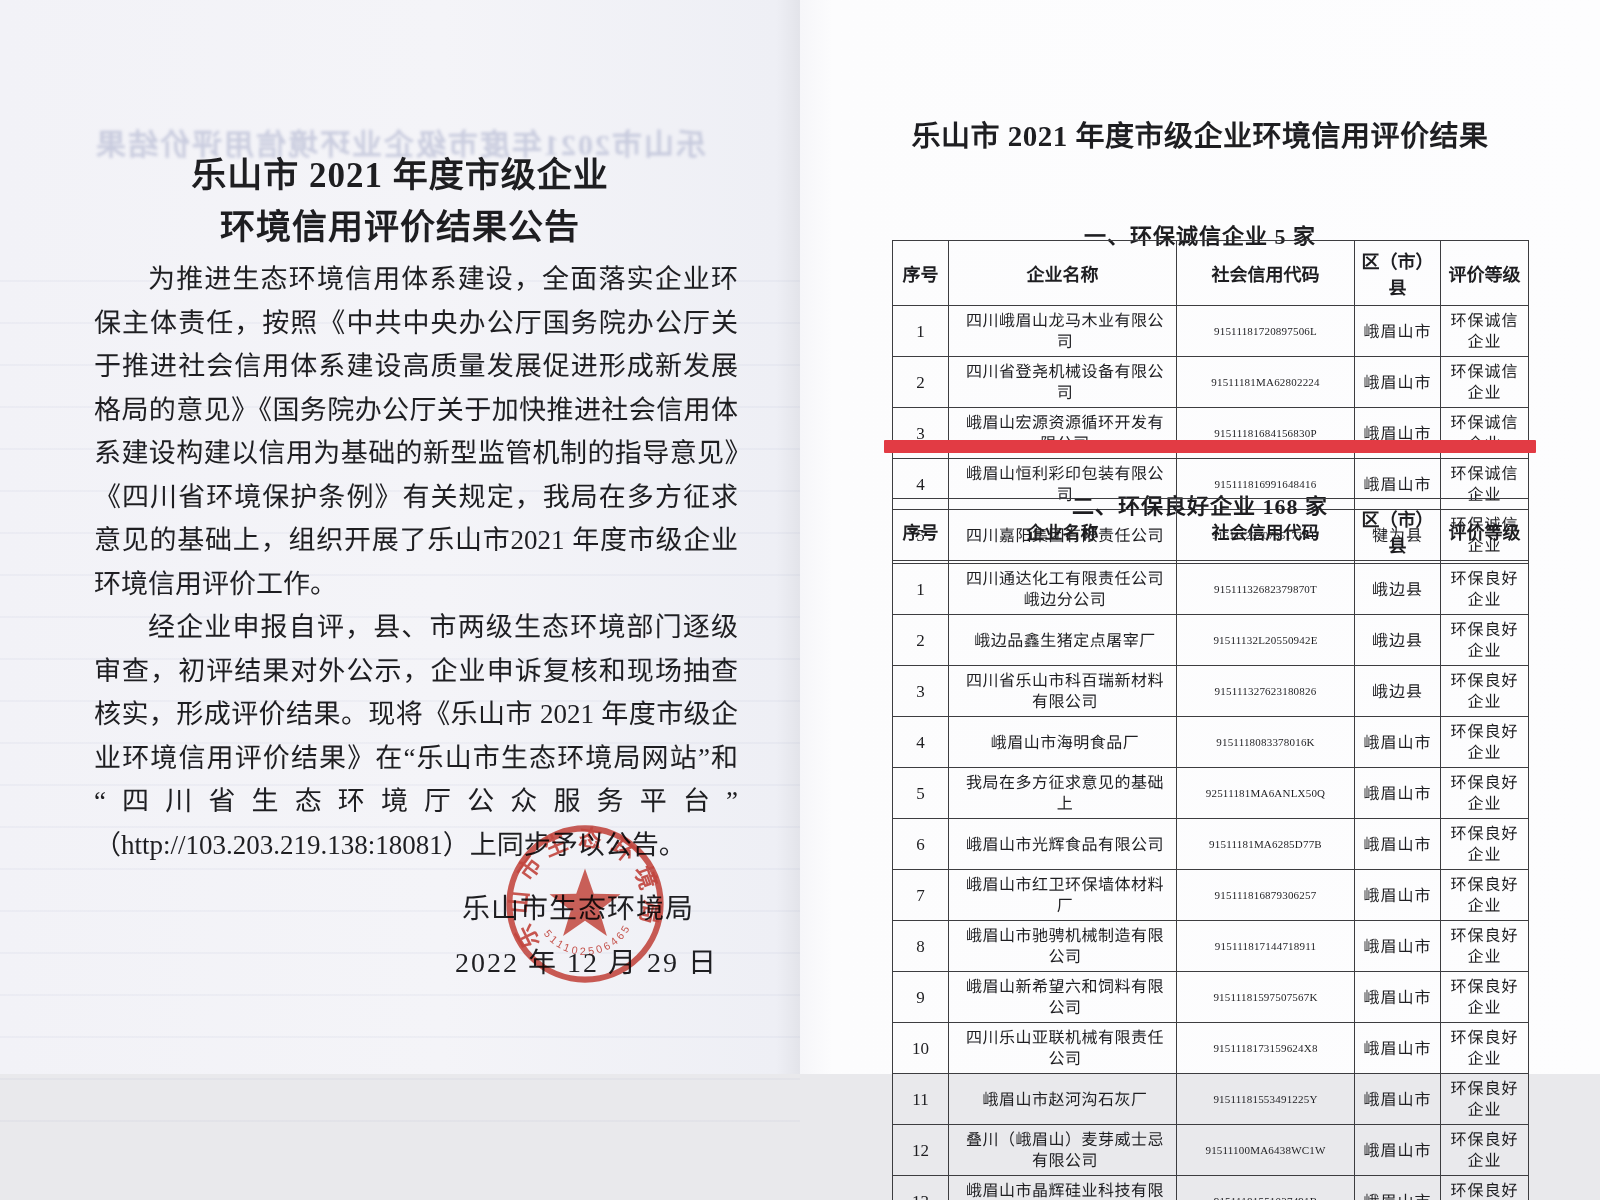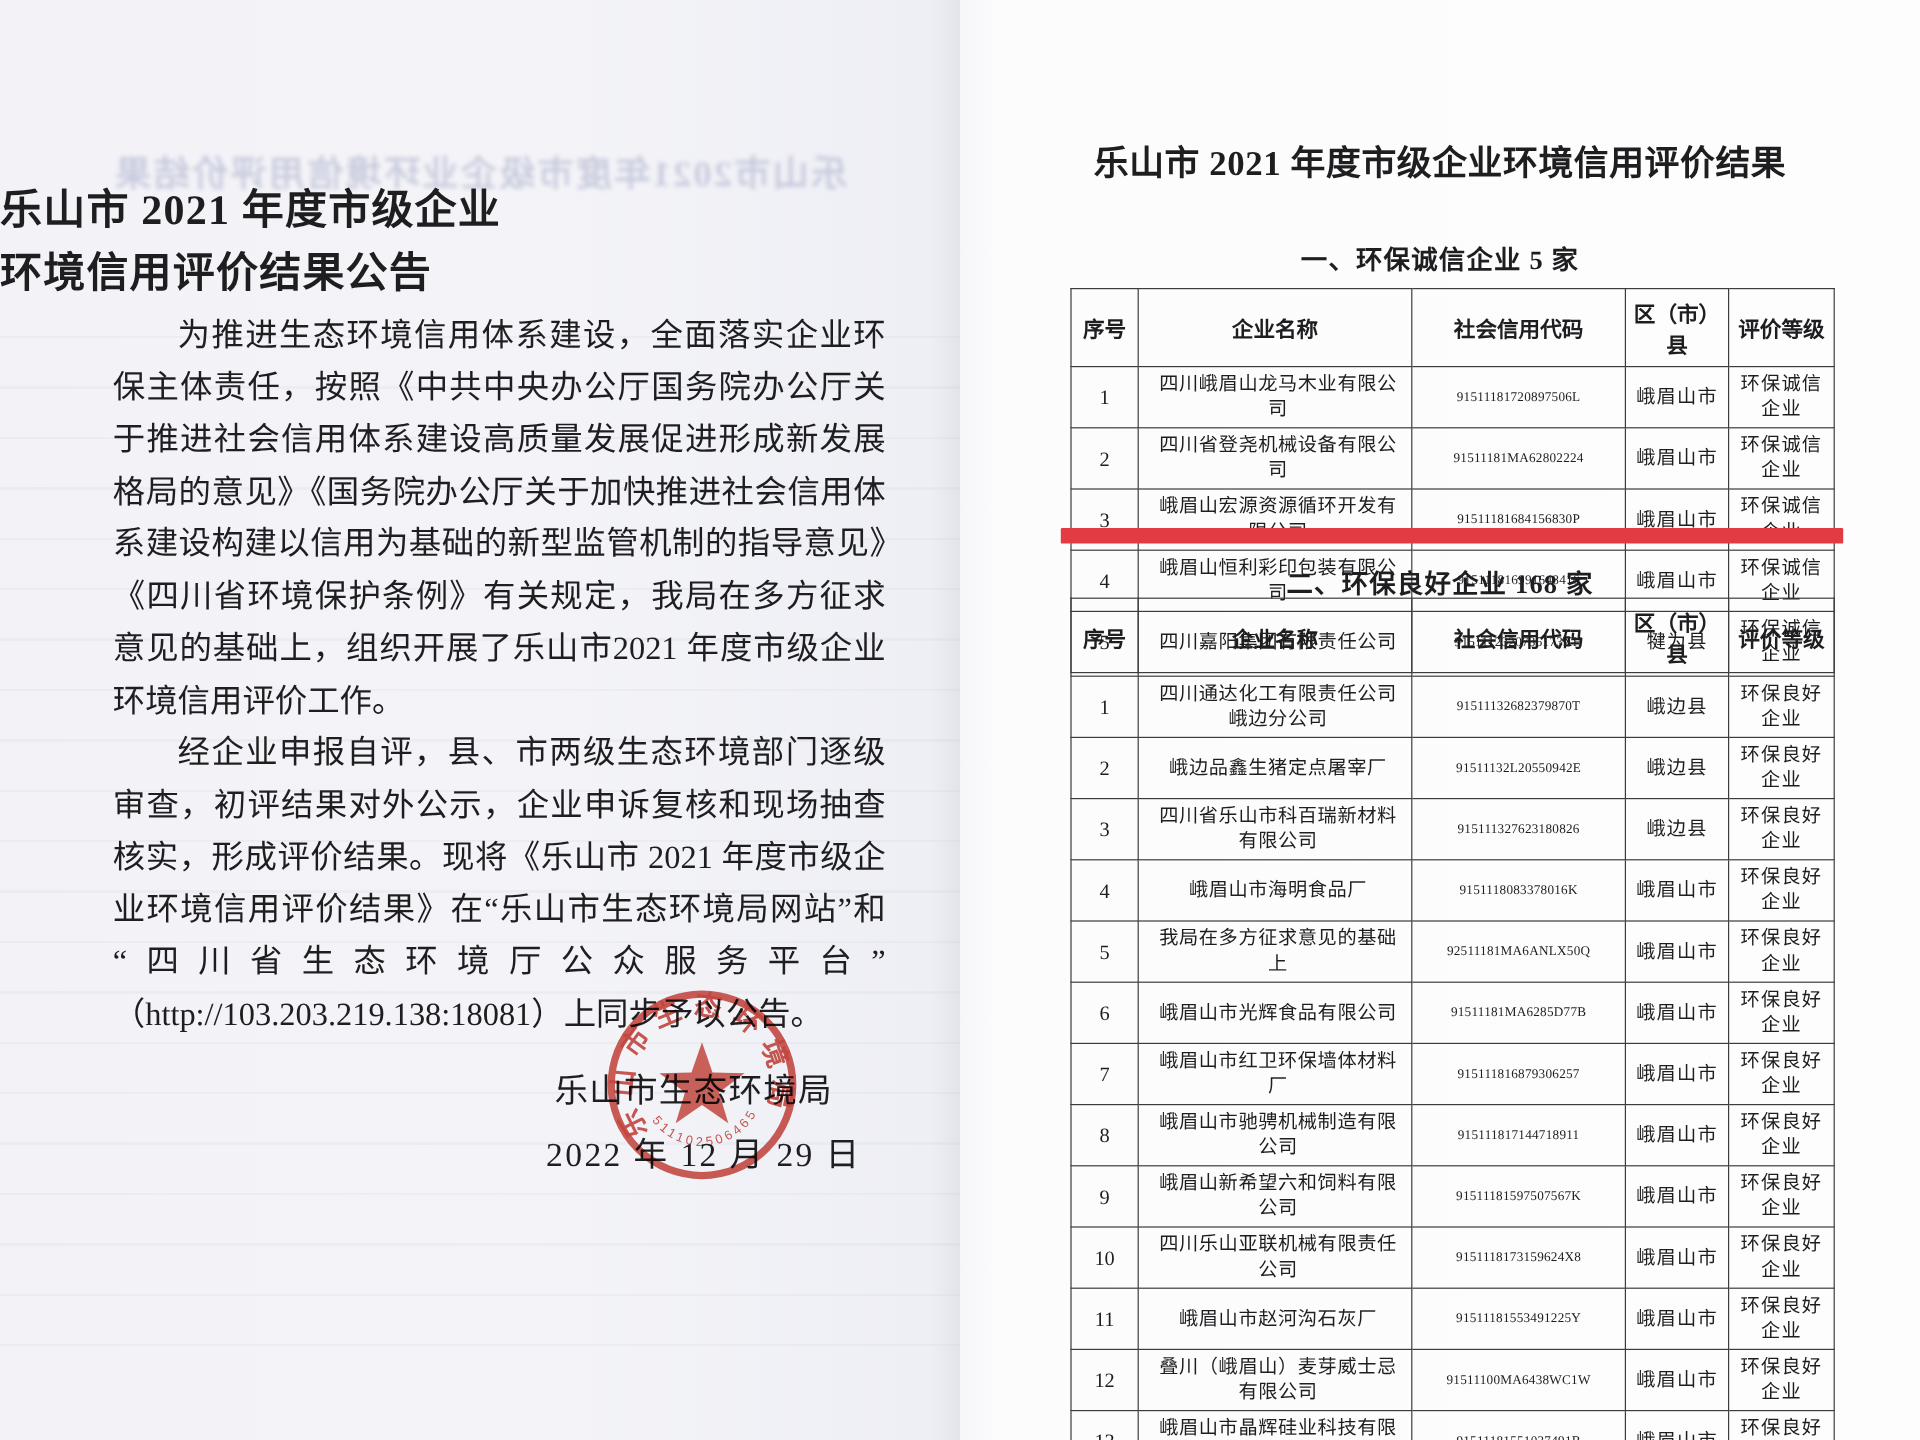--- a/index.html
+++ b/index.html
@@ -2,21 +2,21 @@
 <html lang="zh-CN" style="--seal: #c8382e;"><head>
 <meta charset="utf-8">
 <style>
   html,body{margin:0;padding:0;}
   body{
     width:1600px;height:1200px;position:relative;overflow:hidden;
     background:#e9e9ec;
     font-family:"Liberation Serif","DejaVu Serif",serif;
     color:#1e1e21;
   }
-  .page{position:absolute;top:0;height:1200px;}
+  .page{position:absolute;top:0;height:1074px;}
   #page-left{
     left:0;width:800px;
     background:linear-gradient(90deg,#f2f2f7 0%,#f4f4f8 55%,#eeeff5 97%,#e3e4ea 100%);
   }
   
   #page-left::after{
     content:"";position:absolute;left:0;top:240px;right:0;height:900px;
     background:repeating-linear-gradient(180deg,transparent 0 40px,rgba(120,130,175,.06) 40px 42px);
     pointer-events:none;
   }
@@ -28,42 +28,42 @@
   
   .ghost-title{
     position:absolute;top:120px;left:50px;width:700px;
     text-align:center;font-weight:bold;font-size:30px;
     color:rgba(105,115,165,.30);
     transform:scaleX(-1);filter:blur(1.6px);
     letter-spacing:2px;white-space:nowrap;
   }
   .doc-title{
     position:absolute;top:150px;left:0;width:800px;
-    text-align:left;font-weight:bold;font-size:35px;line-height:52px;
+    text-align:center;font-weight:bold;font-size:35px;line-height:52px;
     letter-spacing:1px;
   }
   .doc-body{
     position:absolute;top:258px;left:94px;width:644px;
     font-size:27px;line-height:43.5px;
     text-align:justify;text-justify:inter-character;
   }
   .doc-body p{margin:0;text-indent:2em;}
   .sig-line{position:absolute;left:462px;top:886px;font-size:28px;letter-spacing:1px;white-space:nowrap;}
   .date-line{position:absolute;left:455px;top:940px;font-size:28px;letter-spacing:2px;white-space:nowrap;}
   .seal{position:absolute;left:501px;top:820px;width:168px;height:168px;
         mix-blend-mode:multiply;opacity:.92;}
 
   
   .r-title{
     position:absolute;top:112px;left:0;width:800px;text-align:center;
     font-weight:bold;font-size:29px;letter-spacing:.5px;white-space:nowrap;
   }
   .sec-heading{
     position:absolute;left:0;width:800px;text-align:center;
-    font-weight:bold;font-size:22px;letter-spacing:1px;
+    font-weight:bold;font-size:22px;letter-spacing:1px;margin-top:20px;
   }
   #sec1-heading{top:198px;}
   #sec2-heading{top:468px;}
   .credit-table{
     position:absolute;left:92px;width:636px;
     border-collapse:collapse;table-layout:fixed;
     background:transparent;
   }
   #table-1{top:240px;}
   #table-2{top:498px;}

